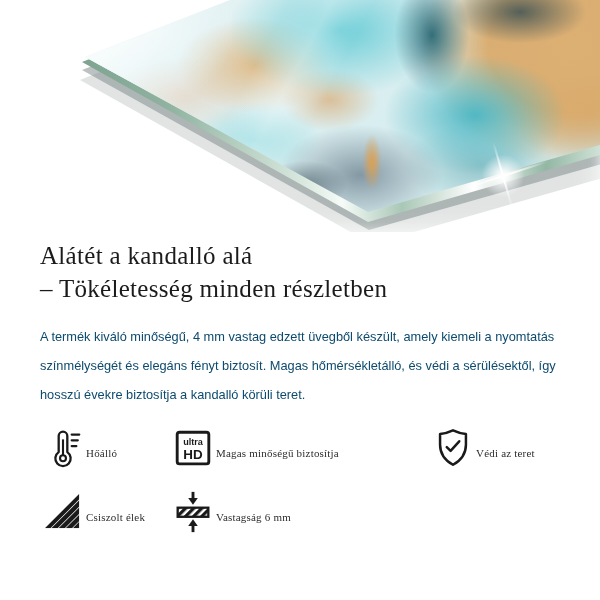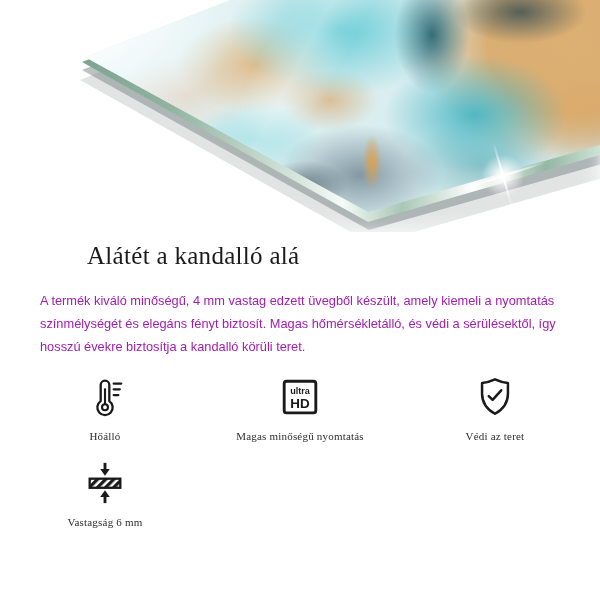--- a/index.html
+++ b/index.html
@@ -50,25 +50,25 @@
   .sparkle{position:absolute;left:463px;top:136px;width:80px;height:80px;pointer-events:none;
     background:radial-gradient(circle at 50% 50%, rgba(255,255,255,1) 0%, rgba(255,255,255,.85) 9%, rgba(255,255,255,0) 38%);
   }
   .sparkle i{position:absolute;left:50%;top:50%;display:block;background:linear-gradient(to right, rgba(255,255,255,0), #ffffff 46%, #ffffff 54%, rgba(255,255,255,0));}
   .sparkle .ray-a{width:96px;height:2px;transform:translate(-50%,-50%) rotate(-18deg);}
   .sparkle .ray-b{width:70px;height:2px;transform:translate(-50%,-50%) rotate(74deg);}
   
   .content{padding:7px 40px 0;}
   .title{margin:0;font-family:"Liberation Serif", serif;font-weight:400;
     font-size:25px;line-height:33px;letter-spacing:.3px;color:#1b1b1b;}
-  .title span{display:block;margin-left:47px;}
-  .description{margin:17px 0 0;max-width:526px;font-size:12.8px;line-height:23px;color:#a21caf;}
+  .title span{display:block;}
+  .description{margin:17px 0 0;max-width:526px;font-size:12.8px;line-height:29px;color:#0c4a6e;}
   
   .features{margin-top:16px;display:grid;grid-template-columns:130px 260px 130px;row-gap:18px;}
-  .feature{display:flex;flex-direction:column;align-items:center;}
+  .feature{display:flex;flex-direction:row;align-items:center;}
   .feature .icon-box{height:46px;display:flex;align-items:center;justify-content:center;color:#1a1a1a;}
   .feature .label{margin-top:10px;font-size:11px;color:#2d2d2d;letter-spacing:.2px;font-family:Liberation Serif, serif;}
   svg{display:block;}
 </style>
 </head>
 <body>
 
 <div class="hero">
   <div class="layer glass-shadow-soft"></div>
   <div class="layer glass-shadow"></div>
@@ -76,20 +76,21 @@
   <div class="layer glass-art"></div>
   <div class="sparkle">
       <i class="ray-a"></i>
       <i class="ray-b"></i>
     </div>
 </div>
 
 <div class="content">
   <h1 class="title">
     <span>Alátét a kandalló alá</span>
+    <span>– Tökéletesség minden részletben</span>
   </h1>
 
   <p class="description">A termék kiváló minőségű, 4 mm vastag edzett üvegből készült, amely kiemeli a nyomtatás színmélységét és elegáns fényt biztosít. Magas hőmérsékletálló, és védi a sérülésektől, így hosszú évekre biztosítja a kandalló körüli teret.</p>
 
   <div class="features">
 
     <div class="feature">
       <div class="icon-box">
         <svg width="46" height="46" viewBox="0 0 48 48" fill="none" stroke="currentColor">
           <path d="M19.5 28.3 L19.5 11.5 A4.5 4.5 0 0 1 28.5 11.5 L28.5 28.3 A8 8 0 1 1 19.5 28.3 Z" stroke-width="2.4" stroke-linejoin="round"></path>
@@ -104,34 +105,53 @@
     </div>
 
     <div class="feature">
       <div class="icon-box">
         <svg width="46" height="46" viewBox="0 0 48 48" fill="none">
           <rect x="7.5" y="7.5" width="33" height="33" rx="2.5" stroke="currentColor" stroke-width="3"></rect>
           <text x="24" y="21" text-anchor="middle" fill="currentColor" stroke="none" font-family="Liberation Sans, sans-serif" font-size="9.5" font-weight="bold">ultra</text>
           <text x="24" y="35" text-anchor="middle" fill="currentColor" stroke="none" font-family="Liberation Sans, sans-serif" font-size="14" font-weight="bold">HD</text>
         </svg>
       </div>
-      <div class="label">Magas minőségű nyomtatás</div>
+      <div class="label">Magas minőségű biztosítja</div>
     </div>
 
     <div class="feature">
       <div class="icon-box">
         <svg width="46" height="46" viewBox="0 0 48 48" fill="none" stroke="currentColor">
           <path d="M24 5.5 C28.5 7.6 33 8.8 37.5 9.4 L37.5 20.5 C37.5 30.5 32 37 24 41.5 C16 37 10.5 30.5 10.5 20.5 L10.5 9.4 C15 8.8 19.5 7.6 24 5.5 Z" stroke-width="2.6" stroke-linejoin="round"></path>
           <polyline points="17.5,23 21.5,27 30.5,17" stroke-width="2.6" stroke-linecap="round" stroke-linejoin="round"></polyline>
         </svg>
       </div>
       <div class="label">Védi az teret</div>
     </div>
 
 
+    <div class="feature">
+      <div class="icon-box">
+        <svg width="46" height="46" viewBox="0 0 48 48">
+          <defs>
+            <clipPath id="tri">
+                <polygon points="5,41 41,41 41,5"></polygon>
+              </clipPath>
+          </defs>
+          <g clip-path="url(#tri)" stroke="#1a1a1a" stroke-width="4.6">
+            <line x1="3.5" y1="45" x2="45" y2="3.5"></line>
+            <line x1="11" y1="45" x2="45" y2="11"></line>
+            <line x1="18.5" y1="45" x2="45" y2="18.5"></line>
+            <line x1="26" y1="45" x2="45" y2="26"></line>
+            <line x1="33.5" y1="45" x2="45" y2="33.5"></line>
+          </g>
+        </svg>
+      </div>
+      <div class="label">Csiszolt élek</div>
+    </div>
 
     <div class="feature">
       <div class="icon-box">
         <svg width="46" height="46" viewBox="0 0 48 48">
           <defs>
             <pattern id="hatch" width="6" height="6" patternUnits="userSpaceOnUse" patternTransform="rotate(45)">
               <rect width="6" height="6" fill="#ffffff"></rect>
               <rect width="3.4" height="6" fill="#1a1a1a"></rect>
             </pattern>
           </defs>

